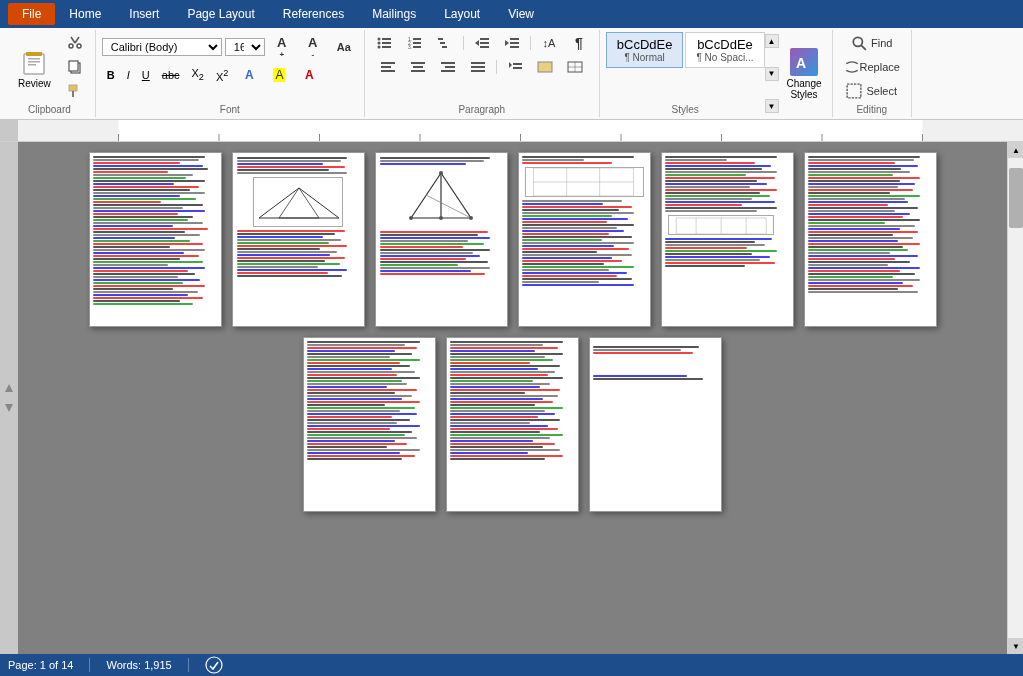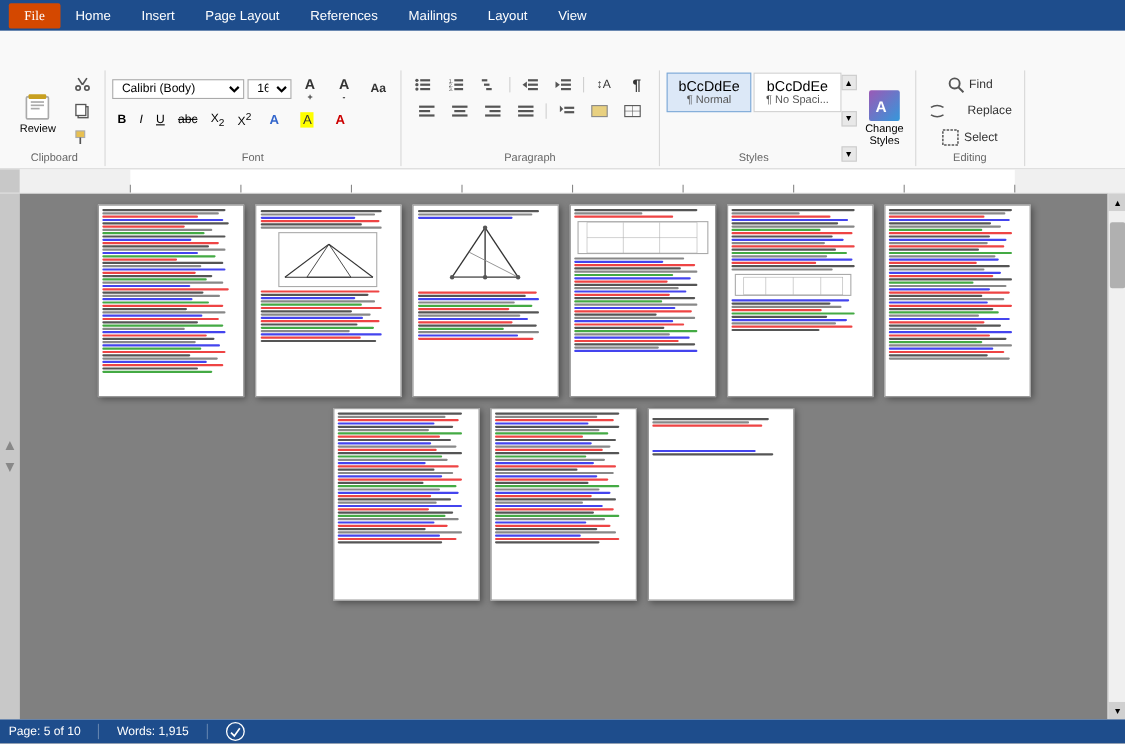--- a/index.html
+++ b/index.html
@@ -2,26 +2,26 @@
 <html><head>
   <meta charset="utf-8">
   <style>
     * { margin: 0; padding: 0; box-sizing: border-box; }
     body { font-family: 'Segoe UI', Arial, sans-serif; font-size: 12px; background: #f0f0f0; width: 1023px; height: 676px; overflow: hidden; display: flex; flex-direction: column; }
 
     
     .title-bar { background: #1e4d8c; height: 28px; display: flex; align-items: center; padding: 0 8px; }
     .title-bar-tabs { display: flex; }
     .title-tab { color: white; padding: 4px 14px; font-size: 12px; cursor: pointer; }
-    .title-tab.active { background: #d44800; border-radius: 2px; font-family: Liberation Serif, serif; }
+    .title-tab.active { background: #d44800; border-radius: 2px; }
 
     
     .ribbon { background: #f2f2f2; border-bottom: 1px solid #c8c8c8; }
     .ribbon-content { display: flex; align-items: stretch; padding: 2px 4px; background: #f9f9f9; min-height: 80px; }
-    .ribbon-group { display: flex; flex-direction: column; align-items: center; border-right: 1px solid #d8d8d8; padding: 2px 6px; position: relative; margin-top: 34px; }
+    .ribbon-group { display: flex; flex-direction: column; align-items: center; border-right: 1px solid #d8d8d8; padding: 2px 6px; position: relative; }
     .ribbon-group-label { font-size: 10px; color: #666; margin-top: auto; padding-top: 2px; }
     .ribbon-group-content { display: flex; align-items: center; flex: 1; gap: 2px; }
     .ribbon-btn { display: flex; flex-direction: column; align-items: center; justify-content: center; padding: 2px 4px; cursor: pointer; border: 1px solid transparent; border-radius: 2px; font-size: 11px; color: #333; min-width: 28px; }
     .ribbon-btn svg { width: 16px; height: 16px; }
     .font-selector { display: flex; flex-direction: column; gap: 2px; }
     .font-select { border: 1px solid #aaa; background: white; padding: 1px 4px; font-size: 11px; width: 120px; }
     .font-size { border: 1px solid #aaa; background: white; padding: 1px 4px; font-size: 11px; width: 40px; }
     .format-row { display: flex; align-items: center; gap: 2px; }
     .format-btn { border: 1px solid transparent; background: transparent; padding: 1px 4px; cursor: pointer; font-size: 11px; border-radius: 2px; }
     .format-btn.bold { font-weight: bold; }
@@ -297,21 +297,21 @@
 
     <div class="ribbon-group">
       <div class="ribbon-group-content" style="flex-direction:column;gap:2px;">
         <div class="ribbon-btn" style="flex-direction:row;gap:4px;">
           <svg width="14" height="14" viewBox="0 0 14 14">
               <circle cx="6" cy="6" r="4" stroke="#555" stroke-width="1.5" fill="none"></circle>
               <line x1="9" y1="9" x2="13" y2="13" stroke="#555" stroke-width="1.5"></line>
             </svg>
           <span>Find</span>
         </div>
-        <div class="ribbon-btn" style="flex-direction:row;gap:20px;">
+        <div class="ribbon-btn" style="flex-direction:row;gap:0;">
           <svg width="14" height="14" viewBox="0 0 14 14">
               <path d="M2 4 Q7 1 12 4" stroke="#555" stroke-width="1.2" fill="none" marker-end="url(#ar)"></path>
               <path d="M12 10 Q7 13 2 10" stroke="#555" stroke-width="1.2" fill="none"></path>
             </svg>
           <span>Replace</span>
         </div>
         <div class="ribbon-btn" style="flex-direction:row;gap:4px;">
           <svg width="14" height="14" viewBox="0 0 14 14">
               <rect x="1" y="1" width="12" height="12" stroke="#555" stroke-width="1.2" fill="none" stroke-dasharray="2,1"></rect>
             </svg>
@@ -737,21 +737,21 @@
   <div class="right-scrollbar">
     <div class="scrollbar-btn">▲</div>
     <div class="scrollbar-track">
       <div class="scrollbar-thumb"></div>
     </div>
     <div class="scrollbar-btn">▼</div>
   </div>
 </div>
 
 <div class="status-bar">
-  <span>Page: 5 of 10</span>
+  <span>Page: 1 of 14</span>
   <div class="sep"></div>
   <span>Words: 1,915</span>
   <div class="sep"></div>
   <svg width="18" height="18" viewBox="0 0 18 18">
       <circle cx="9" cy="9" r="8" fill="none" stroke="white" stroke-width="1.2"></circle>
       <path d="M5 10 L8 13 L13 6" stroke="white" stroke-width="1.5" fill="none"></path>
     </svg>
 </div>
 
 </body></html>

